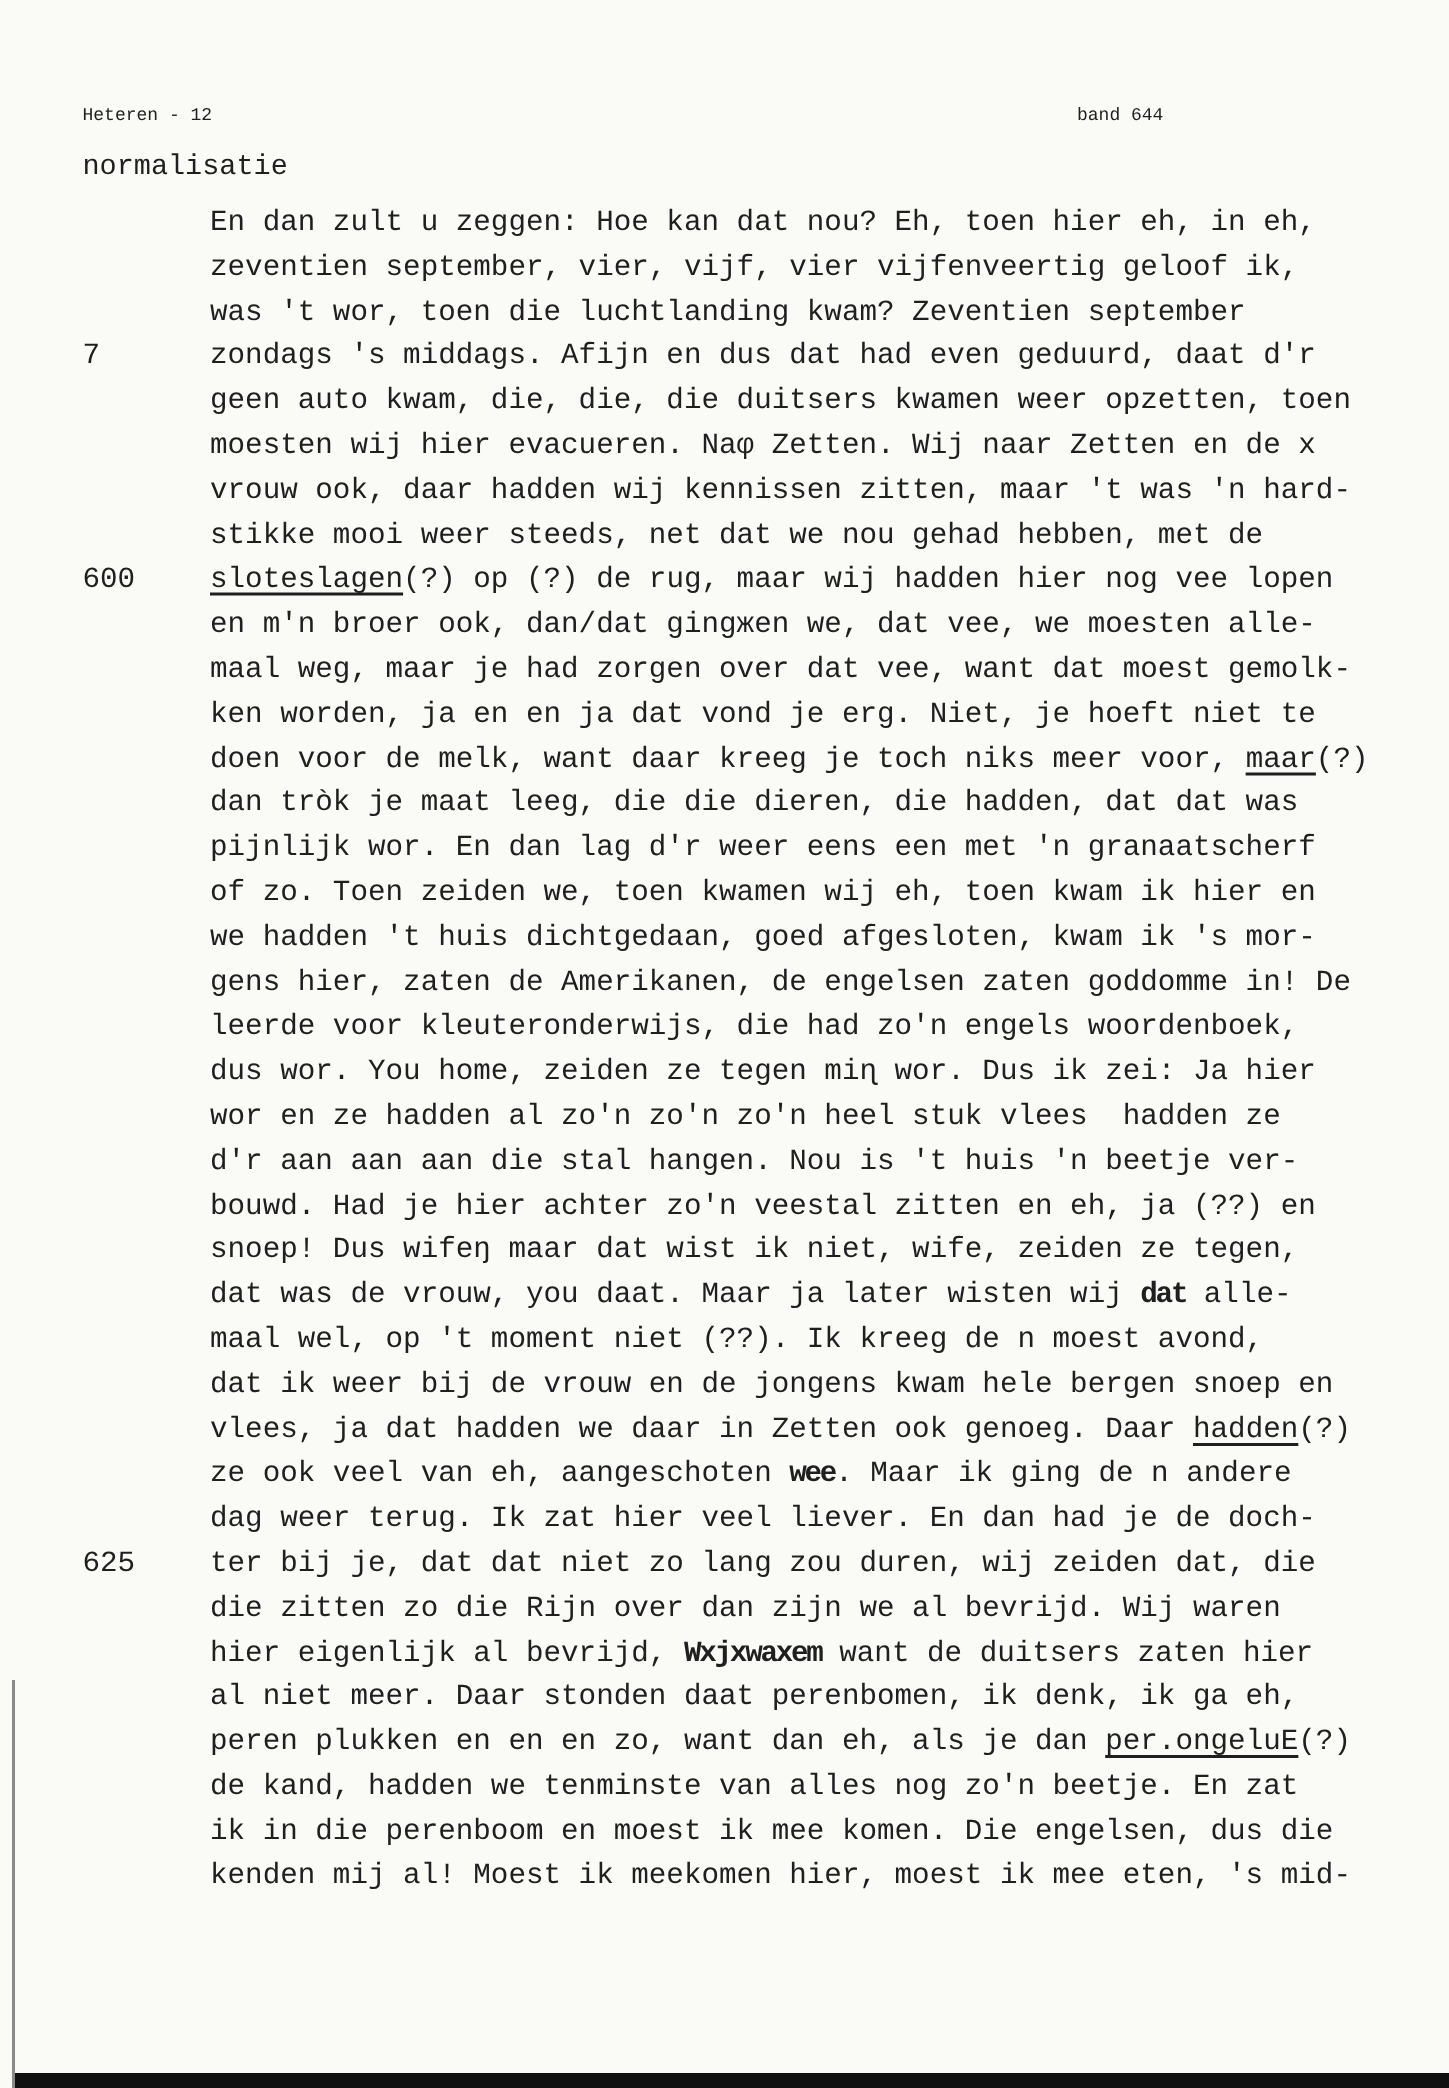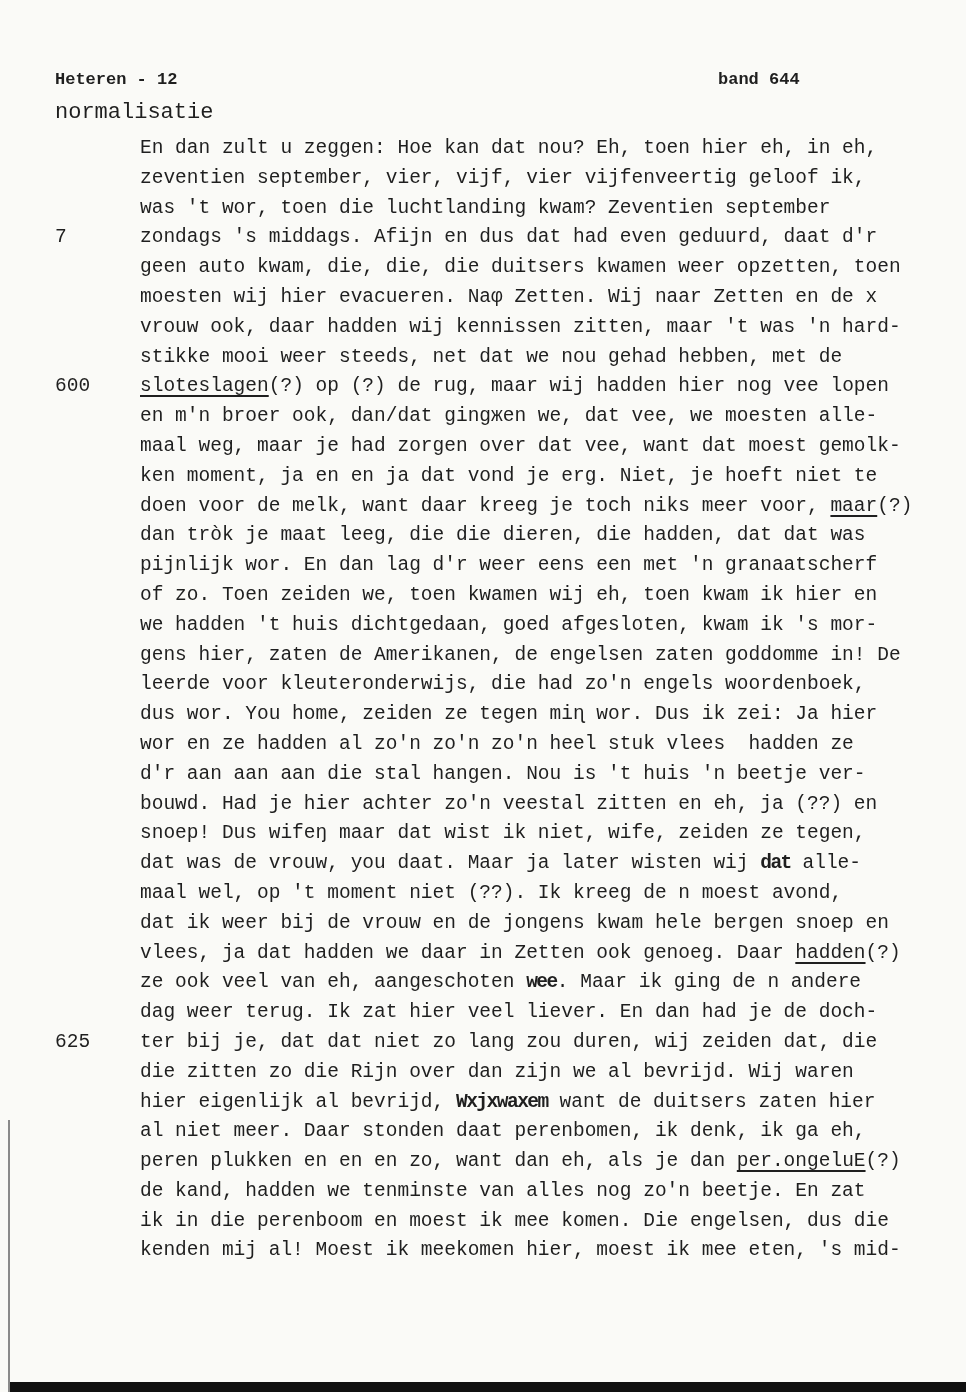--- a/index.html
+++ b/index.html
@@ -15,37 +15,36 @@
     font-family: "Liberation Mono", "DejaVu Sans Mono", monospace;
     color: #1f1f1f;
   }
   .page {
     position: absolute;
     inset: 0;
   }
   .header-row {
     position: relative;
     height: 30px;
-    font-size: 17px;
-    font-weight: bold;
+    font-size: 12px;
   }
   .header-row .left {
     position: absolute;
     left: 55px;
     top: 0;
   }
   .header-row .right {
     position: absolute;
     left: 718px;
     top: 0;
   }
   .subtitle-row {
     position: relative;
     height: 34px;
-    font-size: 22px;
+    font-size: 19px;
   }
   .subtitle-row .sub {
     position: absolute;
     left: 55px;
     top: 0;
   }
   .transcript {
     position: absolute;
     left: 0;
     top: 134px;
@@ -149,21 +148,21 @@
       <div class="line">
         <span class="num"></span>
         <span class="text"><span>en m'n broer ook, dan/dat gingжen we, dat vee, we moesten alle-</span></span>
       </div>
       <div class="line">
         <span class="num"></span>
         <span class="text"><span>maal weg, maar je had zorgen over dat vee, want dat moest gemolk-</span></span>
       </div>
       <div class="line">
         <span class="num"></span>
-        <span class="text"><span>ken moment, ja en en ja dat vond je erg. Niet, je hoeft niet te</span></span>
+        <span class="text"><span>ken worden, ja en en ja dat vond je erg. Niet, je hoeft niet te</span></span>
       </div>
       <div class="line">
         <span class="num"></span>
         <span class="text"><span>doen voor de melk, want daar kreeg je toch niks meer voor, </span><span class="u">maar</span><span>(?)</span></span>
       </div>
       <div class="line">
         <span class="num"></span>
         <span class="text"><span>dan tròk je maat leeg, die die dieren, die hadden, dat dat was</span></span>
       </div>
       <div class="line">

